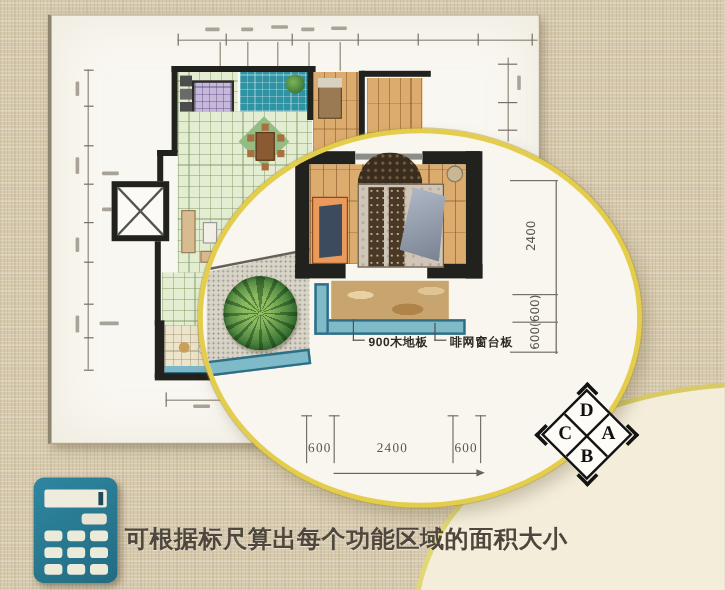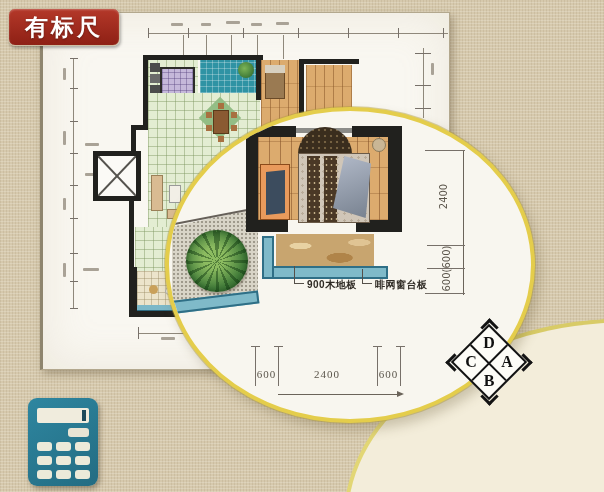--- a/index.html
+++ b/index.html
@@ -345,30 +345,30 @@
     <div class="compass-letter" style="left:32px; top:12px;">D</div>
     <div class="compass-letter" style="left:50px; top:31px;">A</div>
     <div class="compass-letter" style="left:32px; top:50px;">B</div>
     <div class="compass-letter" style="left:14px; top:31px;">C</div>
     <div class="chev" style="left:34px; top:-1px;  transform:rotate(45deg);"></div>
     <div class="chev" style="left:68px; top:34px;  transform:rotate(135deg);"></div>
     <div class="chev" style="left:34px; top:68px;  transform:rotate(225deg);"></div>
     <div class="chev" style="left:-1px; top:34px;  transform:rotate(315deg);"></div>
   </div>
 
-  <div class="badge">有标尺</div>
 
   <div class="calc">
     <div class="calc-display"></div>
     <div class="calc-btn-wide"></div>
     <div class="calc-btn" style="left:9px;  top:44px;"></div>
     <div class="calc-btn" style="left:28px; top:44px;"></div>
     <div class="calc-btn" style="left:47px; top:44px;"></div>
     <div class="calc-btn" style="left:9px;  top:58px;"></div>
     <div class="calc-btn" style="left:28px; top:58px;"></div>
     <div class="calc-btn" style="left:47px; top:58px;"></div>
     <div class="calc-btn" style="left:9px;  top:72px;"></div>
     <div class="calc-btn" style="left:28px; top:72px;"></div>
     <div class="calc-btn" style="left:47px; top:72px;"></div>
   </div>
 
+  <div class="caption">可根据标尺算出每个功能区域的面积大小</div>
 
 </div>
 
 </body></html>

